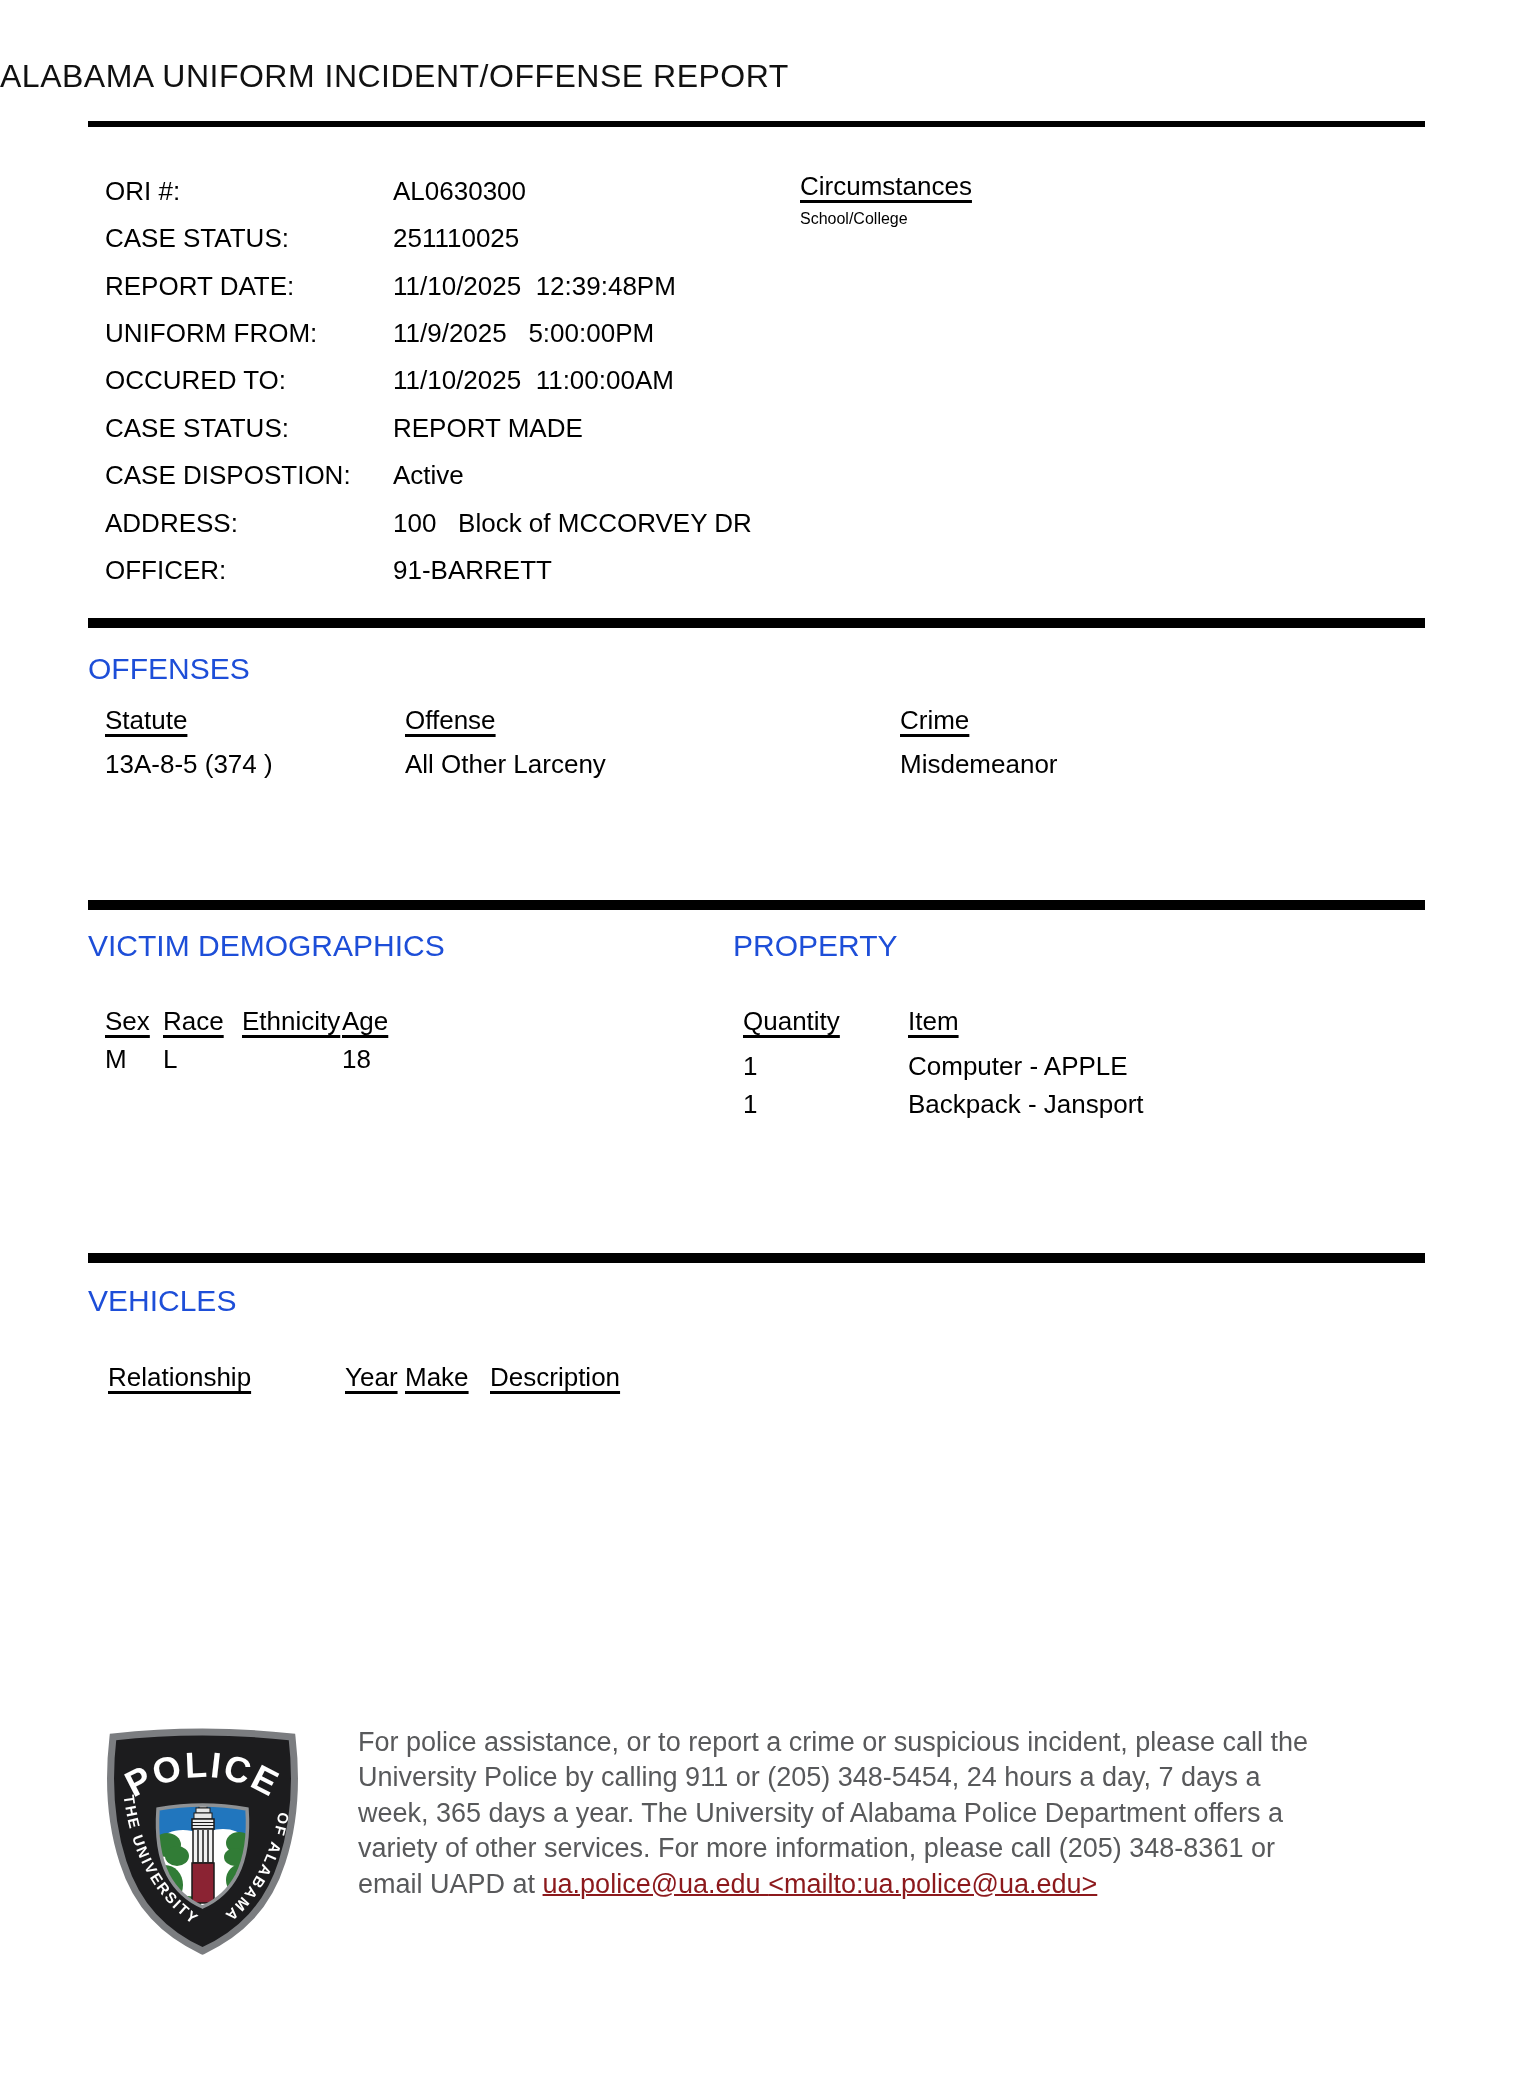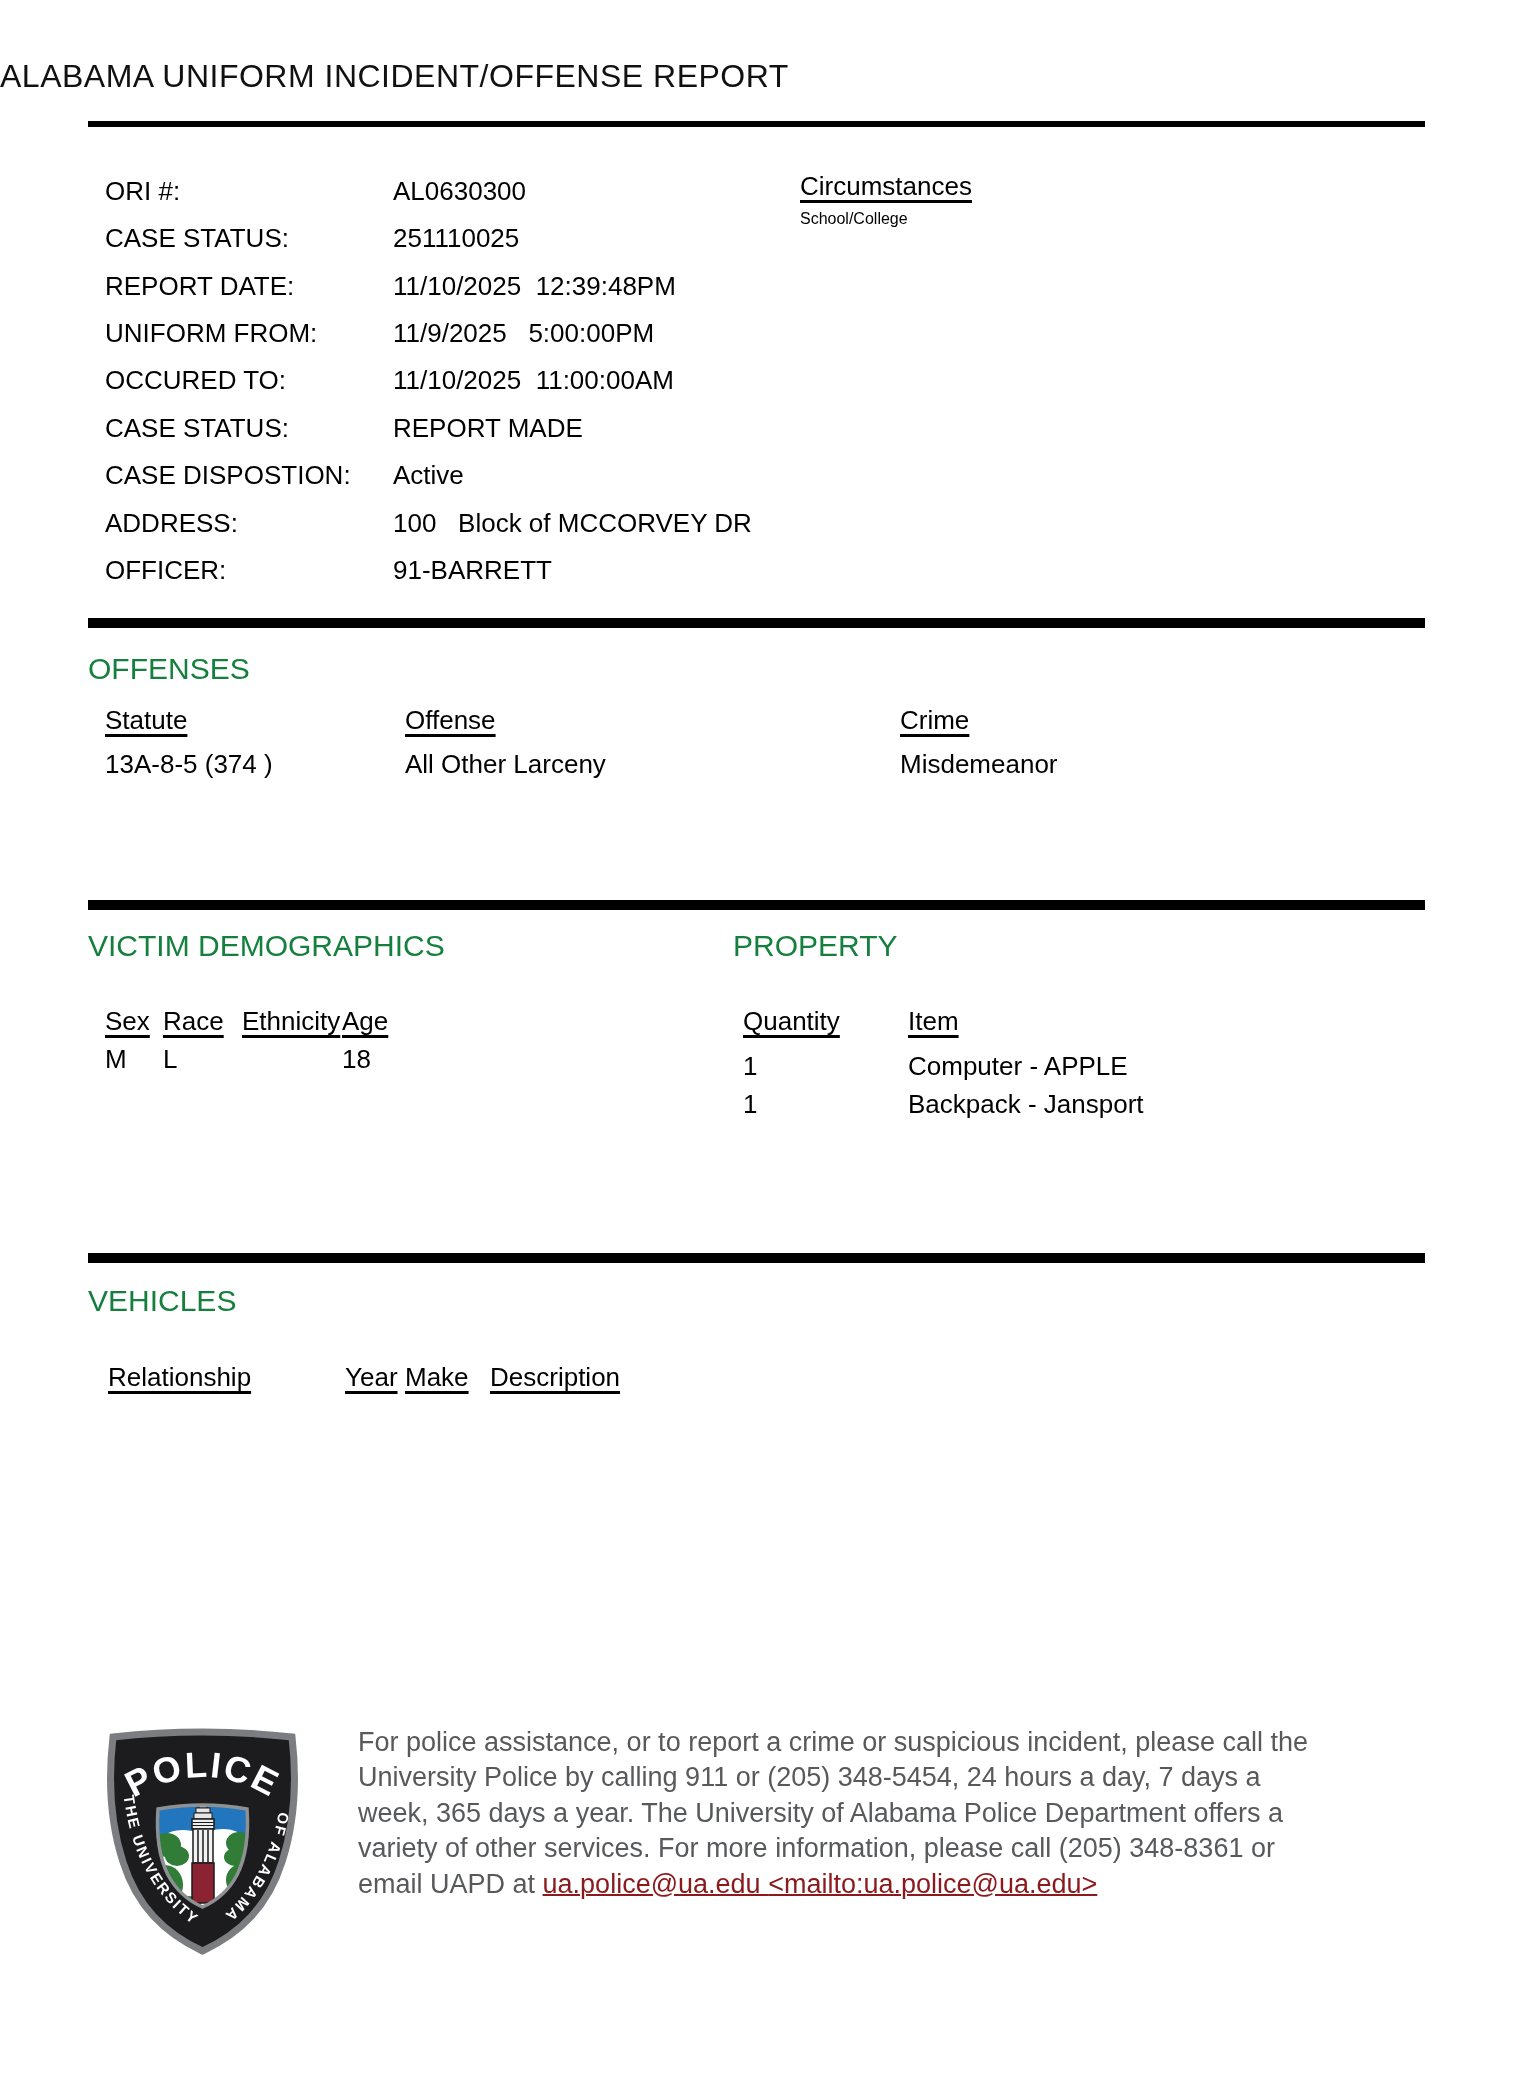--- a/index.html
+++ b/index.html
@@ -30,21 +30,21 @@
   .field-row .val { position: absolute; left: 288px; white-space: pre; }
 
   .colhead {
     font-size: 26px;
     text-decoration: underline;
     text-decoration-thickness: 3px;
     text-underline-offset: 5px;
     white-space: pre;
   }
   .cell { font-size: 26px; white-space: pre; }
-  .section-title { font-size: 30px; color: #15803d; }
+  .section-title { font-size: 30px; color: #1d4ed8; }
 
   #circ-label {
     top: 171px; left: 800px;
     font-size: 26px;
     text-decoration: underline;
     text-decoration-thickness: 3px;
     text-underline-offset: 5px;
   }
   #circ-value { top: 210px; left: 800px; font-size: 16px; }
 

